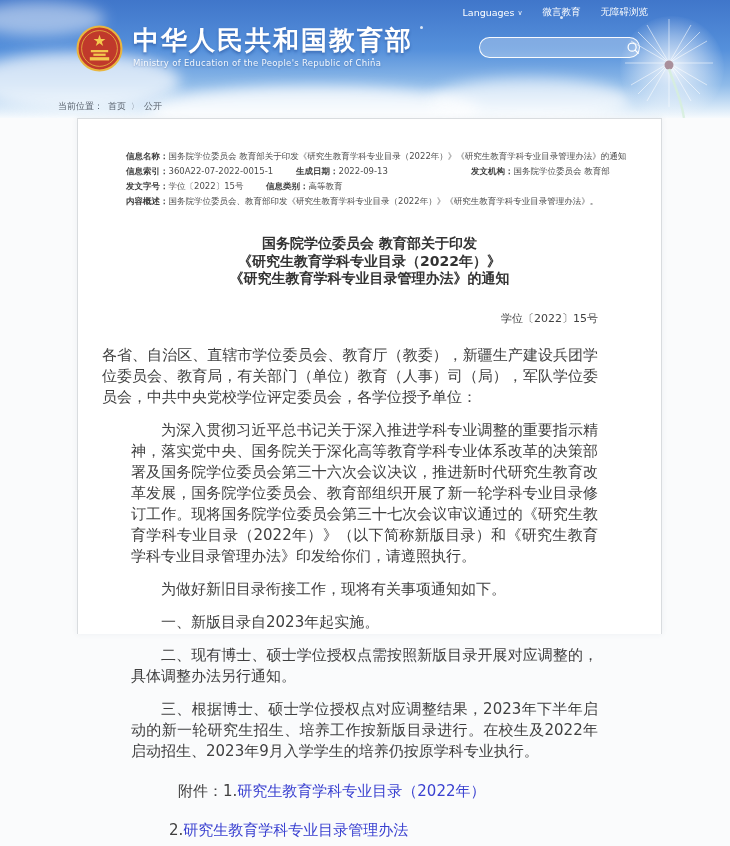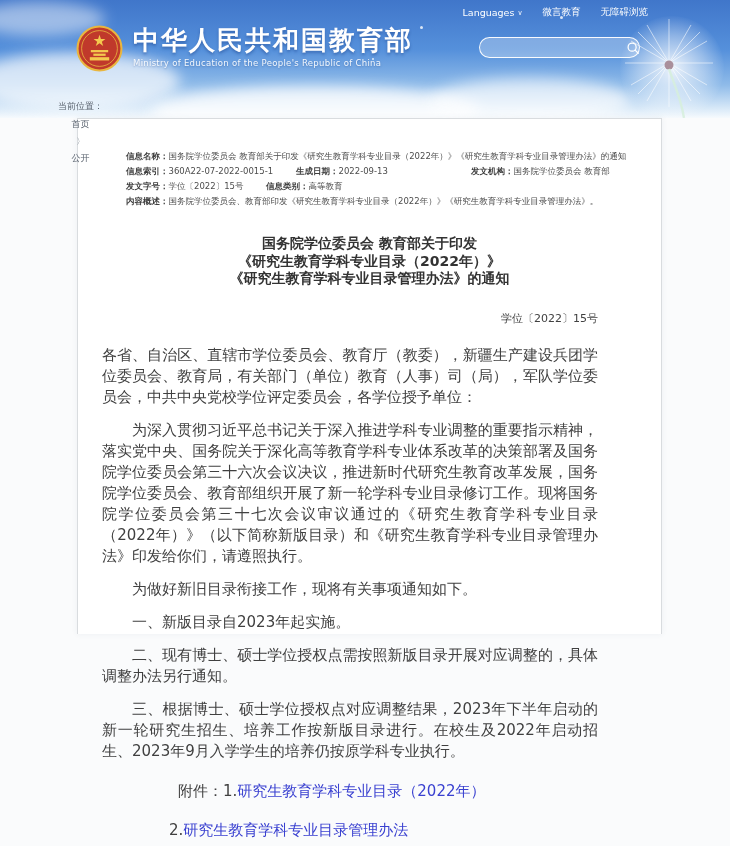--- a/index.html
+++ b/index.html
@@ -60,21 +60,21 @@
   .dandelion { position: absolute; right: 8px; top: 18px; z-index: 3; }
   .dand-glow {
     position: absolute; right: 6px; top: 16px; width: 104px; height: 104px; border-radius: 50%;
     background: radial-gradient(circle, rgba(255,255,255,.85) 0%, rgba(255,255,255,.35) 45%, rgba(255,255,255,0) 72%);
     z-index: 2;
   }
 
   
   .breadcrumb {
     position: absolute; left: 58px; top: 100px; z-index: 6;
-    font-size: 9px; color: #5b6470; display: flex; gap: 5px; align-items: center; flex-direction: column;
+    font-size: 9px; color: #5b6470; display: flex; gap: 5px; align-items: center;
   }
   .breadcrumb a { color: #5b6470; text-decoration: none; cursor: pointer; }
   .breadcrumb .sep { font-size: 8px; color: #7b8490; }
 
   
   .panel {
     position: absolute; left: 77px; top: 118px; width: 585px; height: 516px;
     background: #ffffff; border: 1px solid #d9dcdf; border-bottom: none;
     box-shadow: 0 0 6px rgba(60,80,110,.07);
     padding-top: 30px;
@@ -90,21 +90,21 @@
   .w140 { width: 140px; flex: 0 0 auto; }
   .meta-row .grow { flex: 1; }
 
   .doc-title { margin: 26px 24px 0; text-align: center; font-size: 14px; font-weight: 700; color: #333; line-height: 17.5px; }
   .doc-title span { display: block; }
 
   .doc-number { margin: 23px 63px 0 0; text-align: right; font-size: 11px; color: #404040; }
 
   .doc-body { margin: 19px 63px 0 24px; font-size: 15px; color: #404040; line-height: 21px; text-align: justify; }
   .doc-body p { margin-bottom: 12px; }
-  .doc-body p.indent { text-indent: 2em; }
+  .doc-body p.indent { text-indent: 2em; margin-left: 29px; }
 
   .attachments { margin-top: 19px; }
   .attach-row1 { padding-left: 32px; }
   .attach-row2 { padding-left: 67px; margin-top: 18px; }
   .attach-label { color: #404040; margin-left: 44px; }
   .attach-num { color: #404040; }
   .attachments a { color: #3a41d0; text-decoration: none; cursor: pointer; }
 
   .signer { margin-top: 21px; text-align: right; color: #404040; }
   .sign-date { margin-top: 17px; text-align: right; color: #404040; }

